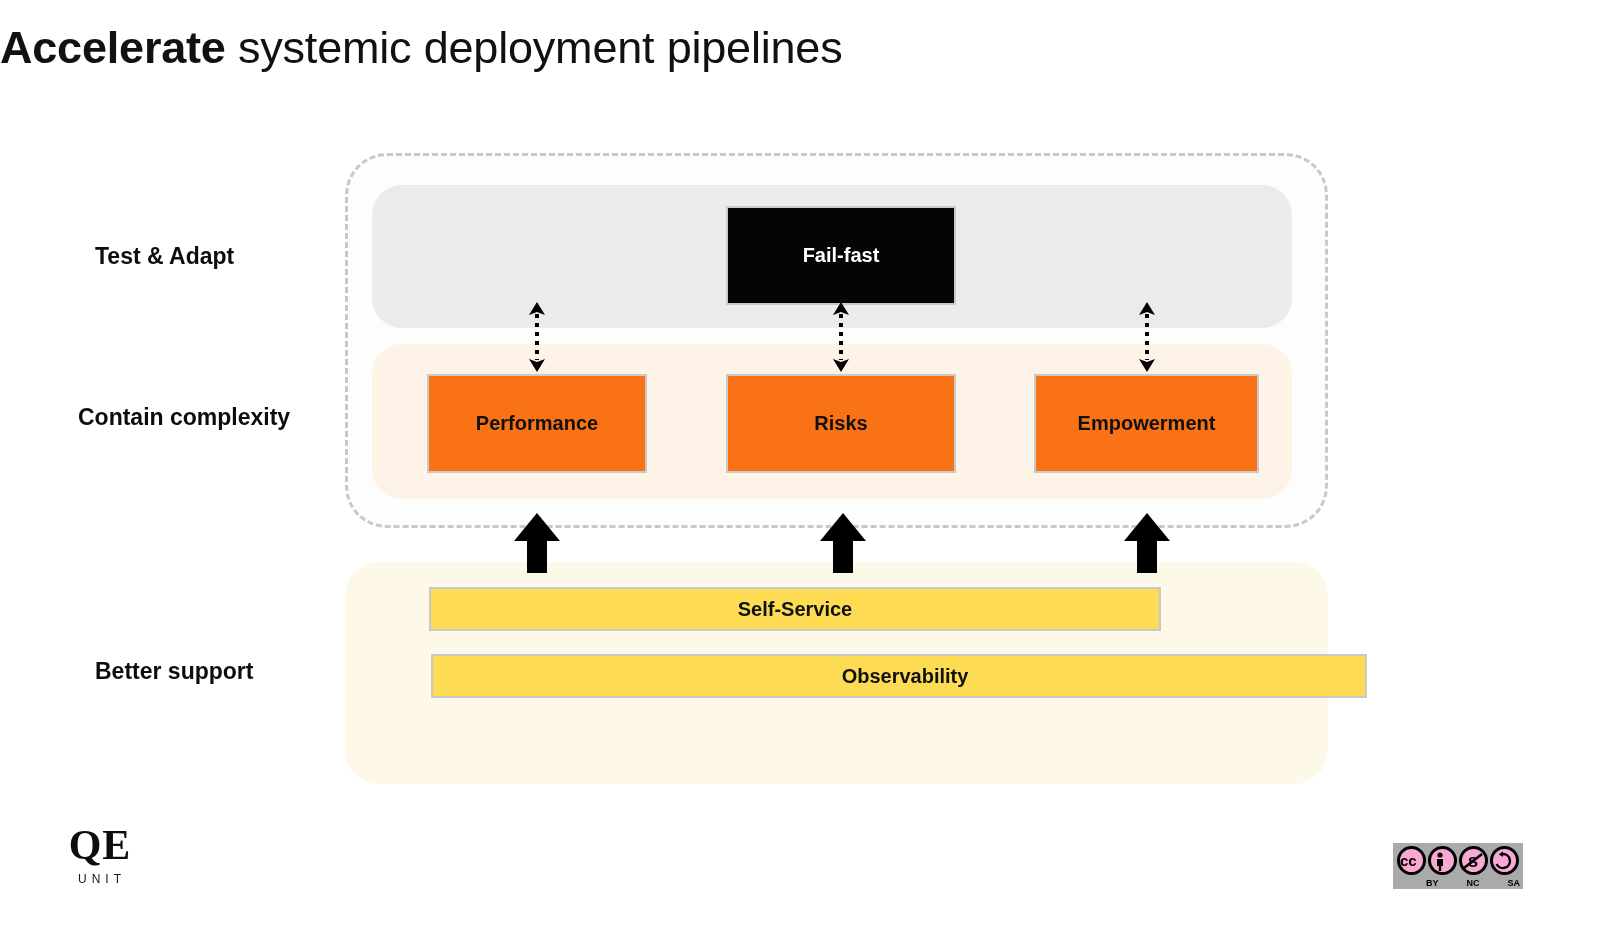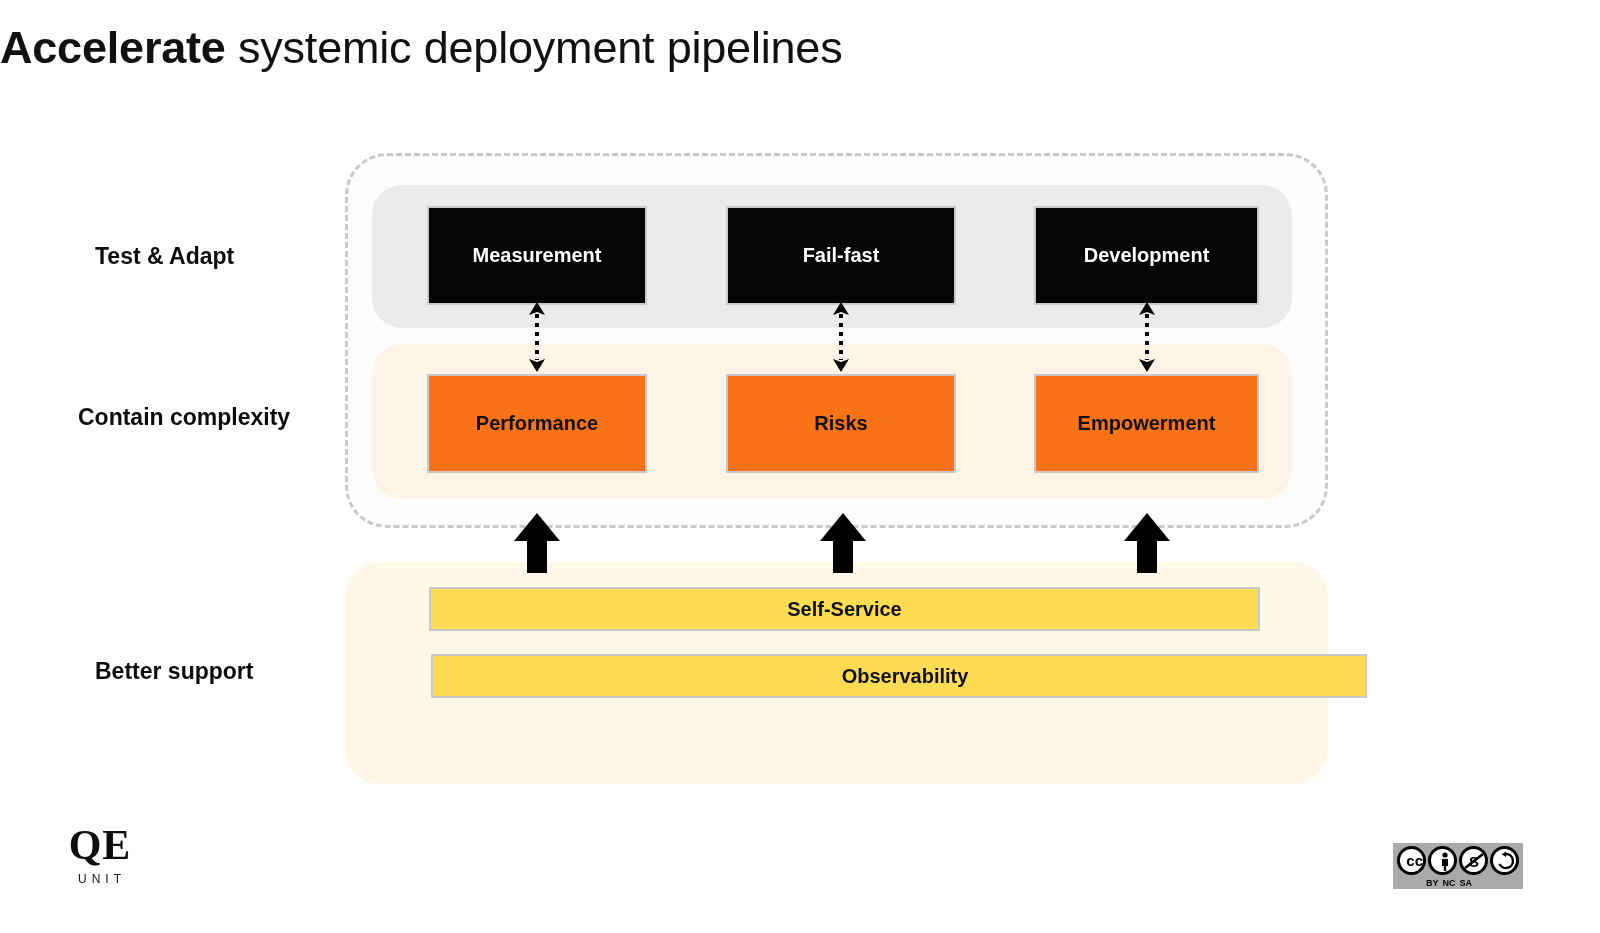--- a/index.html
+++ b/index.html
@@ -95,21 +95,21 @@
     background: #fddc54;
     color: #111111;
     height: 44px;
   }
 
   
   .col-1 { left: 427px; width: 220px; }
   .col-2 { left: 726px; width: 230px; }
   .col-3 { left: 1034px; width: 225px; }
 
-  #bar-self   { left: 429px; top: 587px; width: 831px; }
+  #bar-self   { left: 429px; top: 587px; width: 732px; }
   #bar-obs    { left: 431px; top: 654px; width: 936px; padding-left: 12px; }
   #bar-orglearn { left: 433px; top: 719px; width: 826px; }
 
   
   .dotted-arrow {
     position: absolute;
     width: 22px; height: 70px;
     top: 302px;
   }
   #darrow-1 { left: 526px; }
@@ -158,41 +158,41 @@
     width: 130px; height: 46px;
     background: #aaaaaa;
     display: flex;
     align-items: flex-start;
     padding: 3px 4px 0 4px;
   }
   .cc-icons { display: flex; gap: 2px; }
   .cc-circle {
     width: 29px; height: 29px;
     border-radius: 50%;
-    background: #ffffff;
+    background: #f9a8d4;
     border: 3px solid #000000;
     display: flex;
     align-items: center;
-    justify-content: flex-end;
+    justify-content: flex-start;
     position: relative;
   }
   .cc-circle .cc-txt {
     font-family: "Liberation Sans", sans-serif;
     font-size: 15px;
     font-weight: 700;
     color: #000;
     line-height: 1;
   }
   .cc-labels {
     position: absolute;
     left: 0; bottom: 1px;
     width: 130px;
     display: flex;
     padding-left: 33px;
-    gap: 4px;
+    gap: 28px;
     font-size: 9px;
     font-weight: 700;
     color: #000;
     font-family: "Liberation Sans", sans-serif;
   }
 </style>
 </head>
 <body>
 
 <div class="slide">
@@ -204,23 +204,21 @@
   <div class="row-label" id="label-test">Test &amp; Adapt</div>
   <div class="row-label" id="label-contain">Contain complexity</div>
   <div class="row-label" id="label-better">Better support</div>
 
   <div class="dashed-frame"></div>
 
   <div class="panel" id="panel-test"></div>
   <div class="panel" id="panel-contain"></div>
   <div class="panel" id="panel-better"></div>
 
-  <div class="box box-black col-1">Measurement</div>
   <div class="box box-black col-2">Fail-fast</div>
-  <div class="box box-black col-3">Development</div>
 
   <div class="box box-orange col-1">Performance</div>
   <div class="box box-orange col-2">Risks</div>
   <div class="box box-orange col-3">Empowerment</div>
 
   <div class="box box-yellow" id="bar-self">Self-Service</div>
   <div class="box box-yellow" id="bar-obs">Observability</div>
 
   <svg class="dotted-arrow" id="darrow-1" viewBox="0 0 22 70">
     <line x1="11" y1="12" x2="11" y2="58" stroke="#000" stroke-width="4" stroke-dasharray="4 5"></line>

